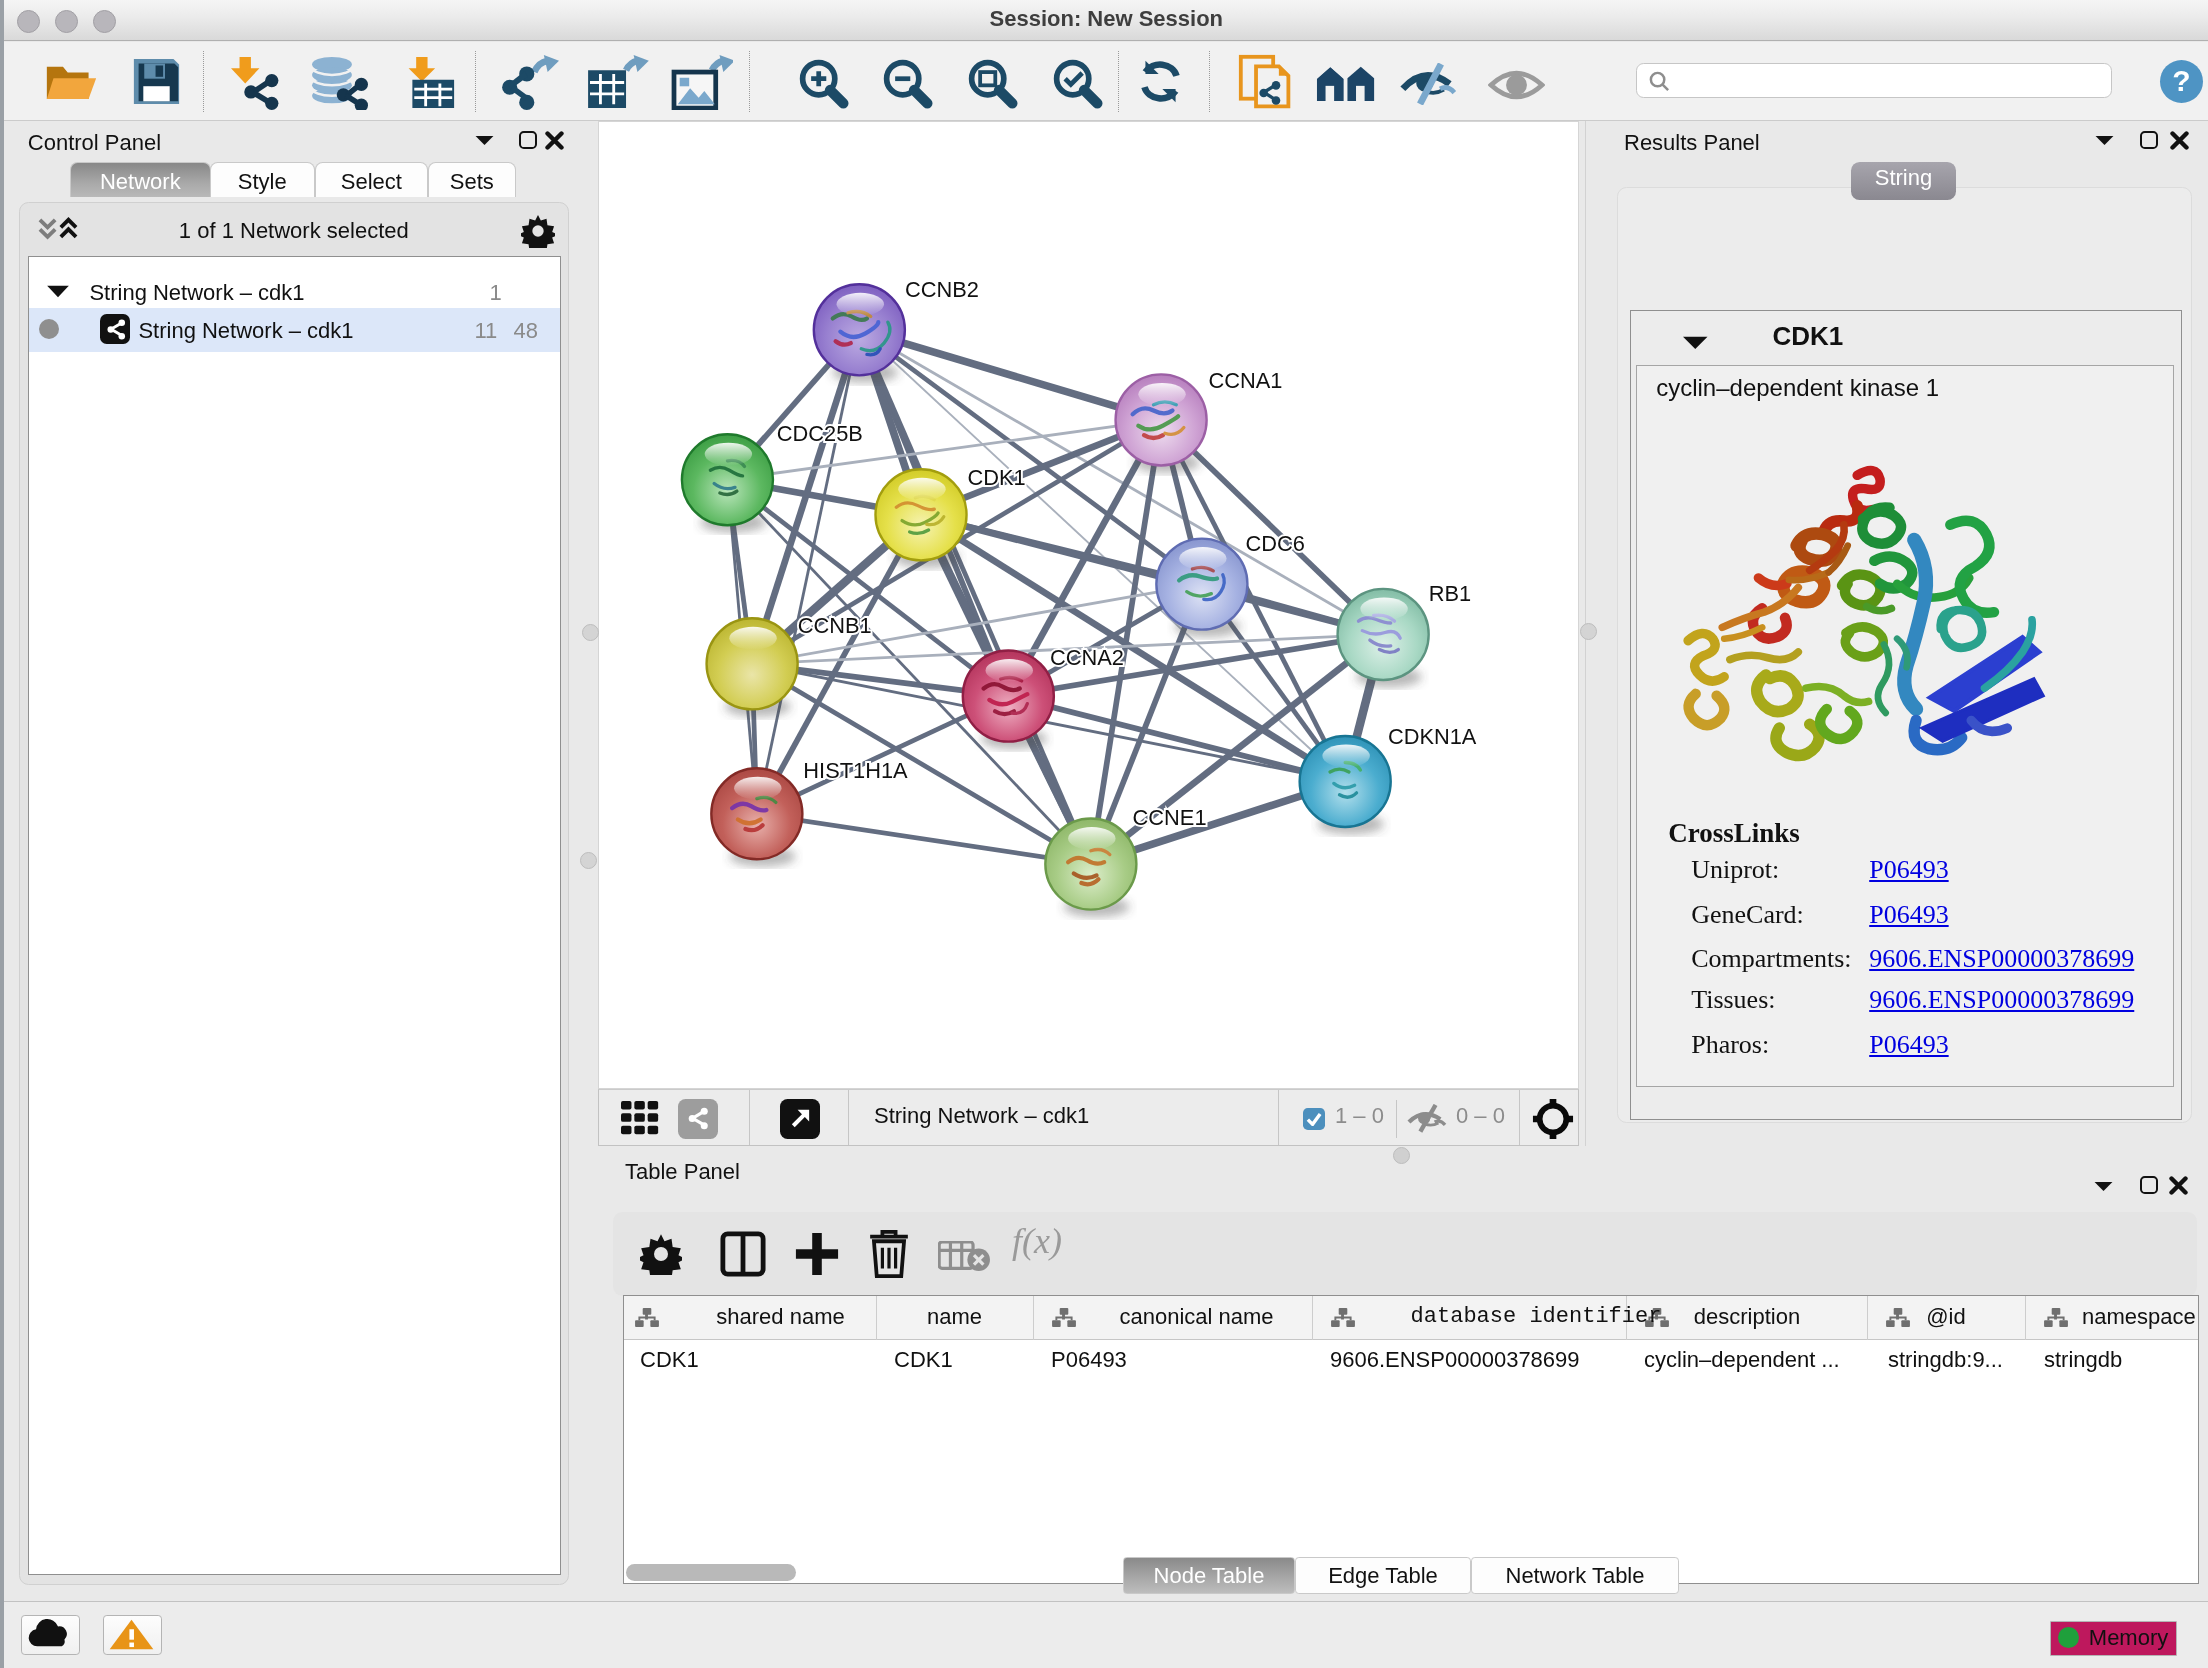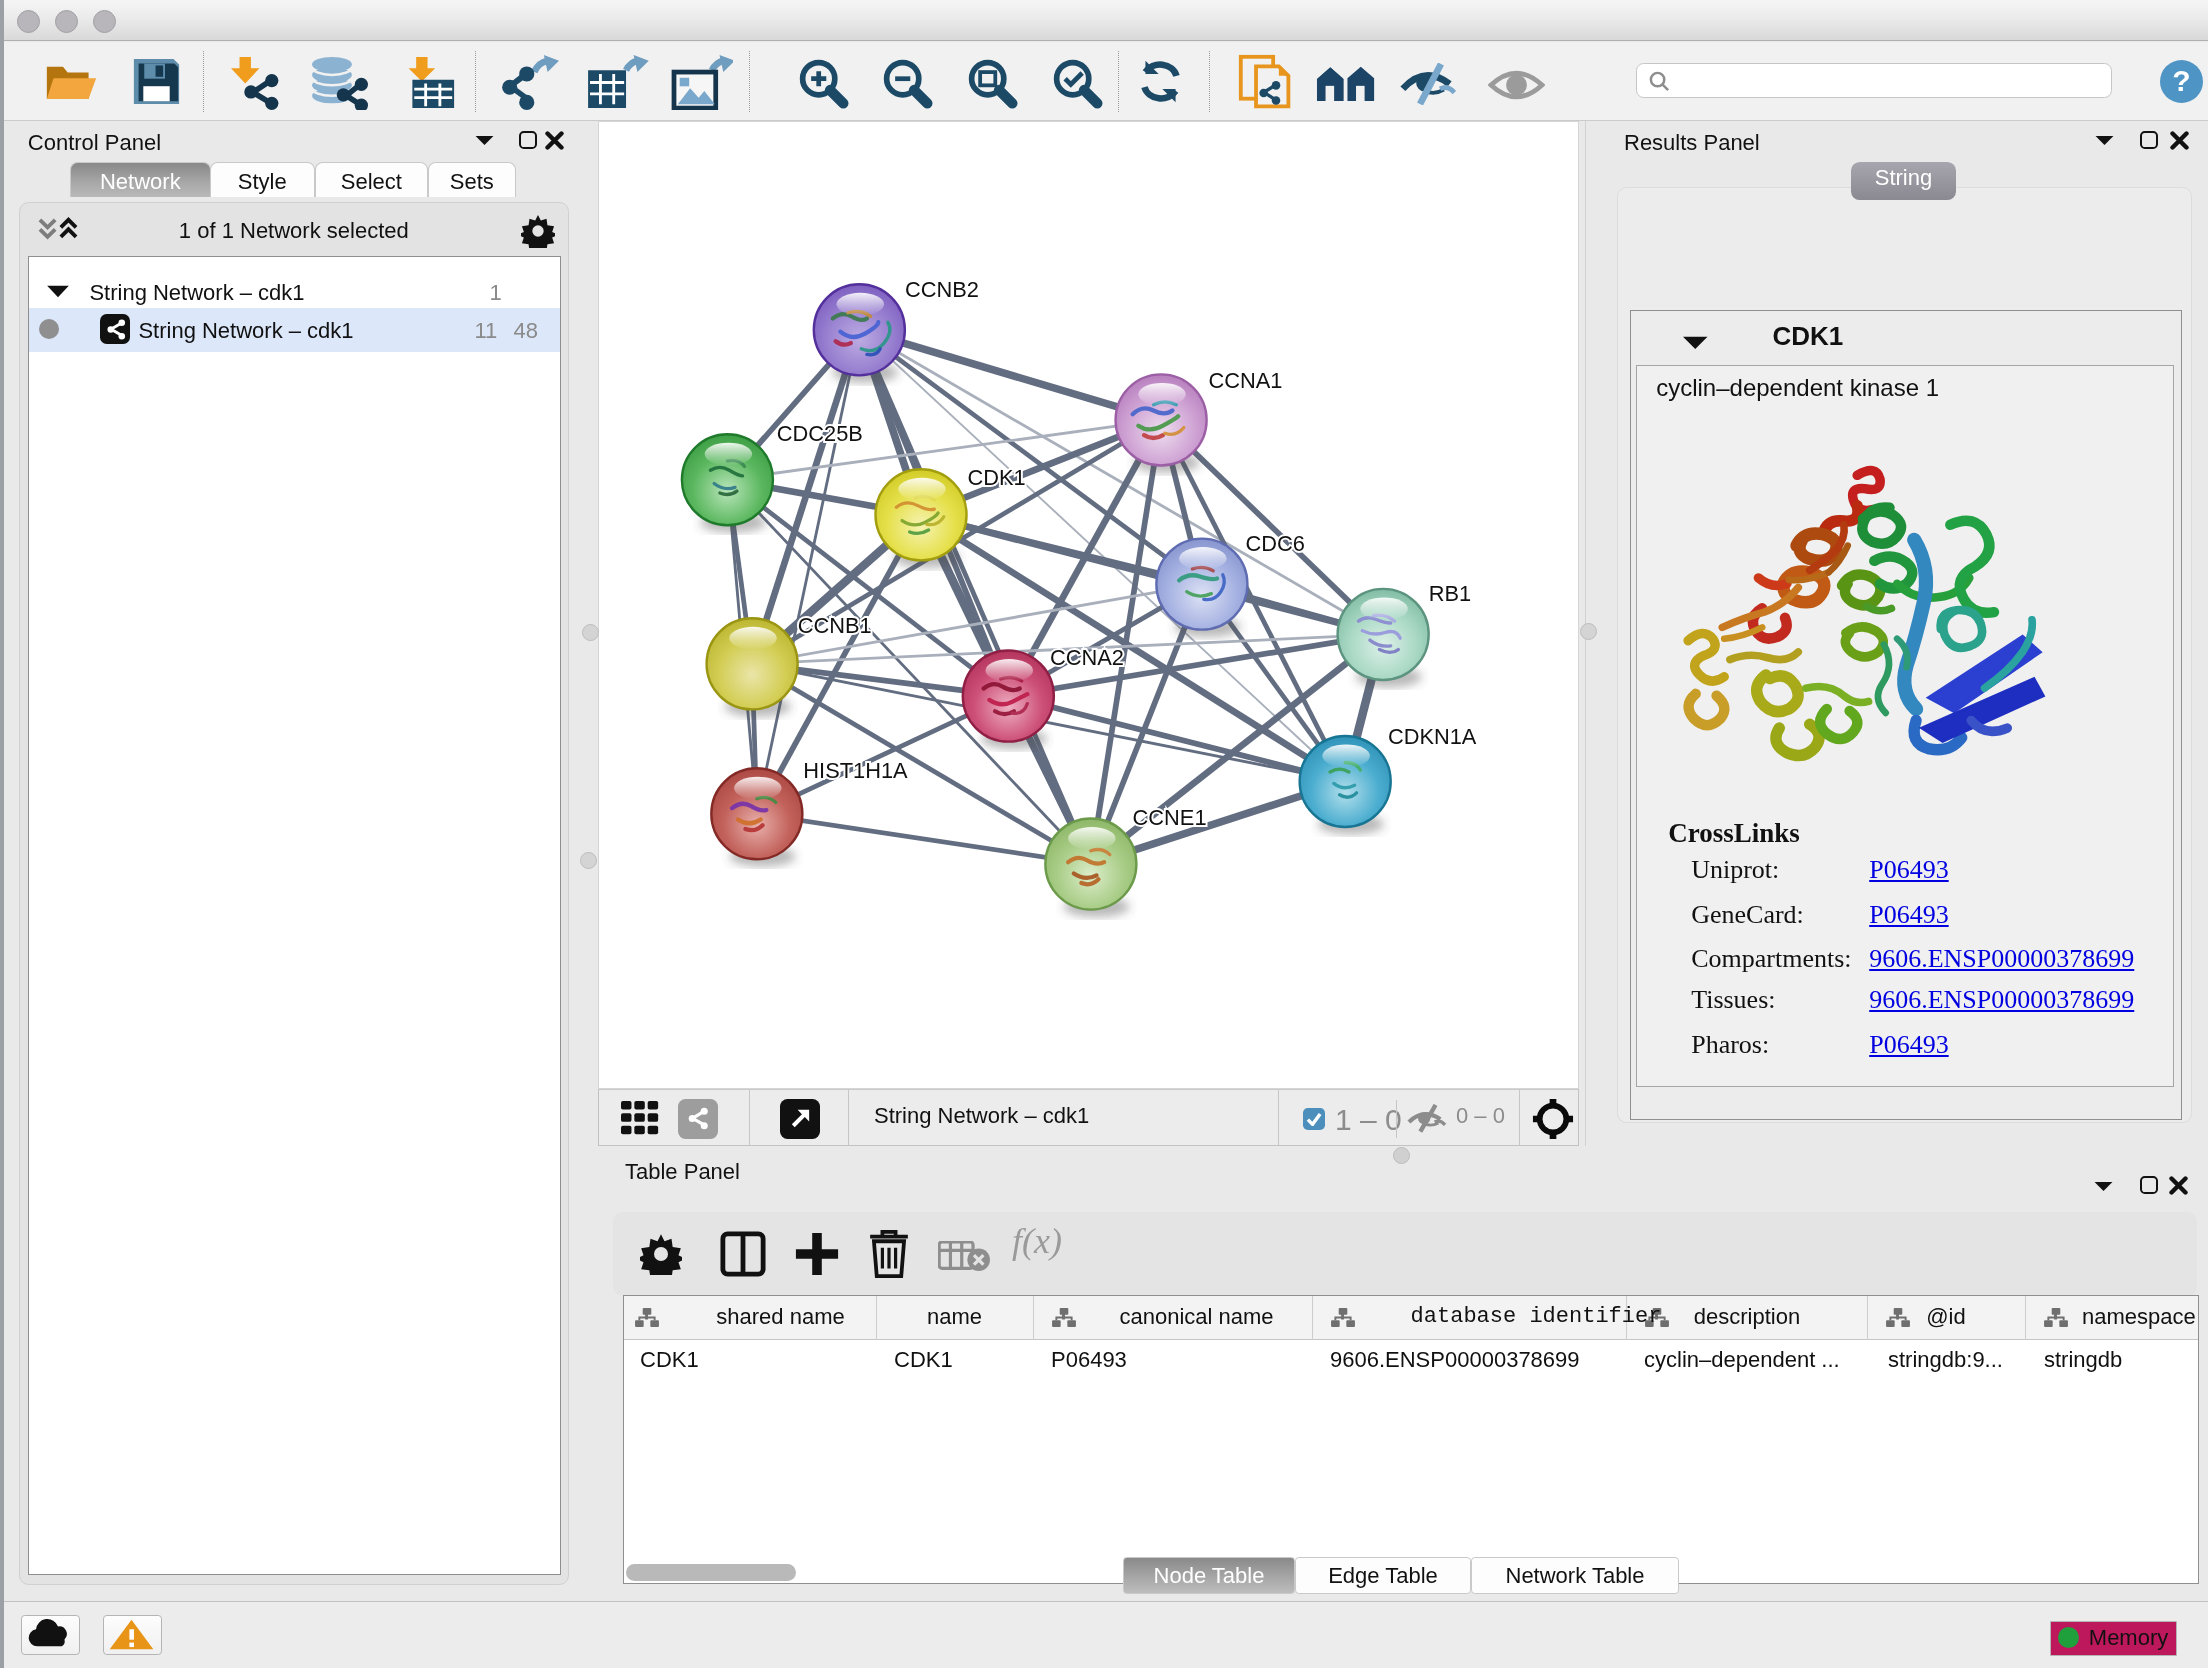--- a/index.html
+++ b/index.html
@@ -51,20 +51,21 @@
   .btab-sel { background:linear-gradient(180deg,#8a8a8a,#a9a9a9 60%,#bdbdbd);
     color:#fff; }
 </style>
 </head>
 <body>
 <div class="abs leftsliver"></div>
 <div class="abs titlebar">
   <div class="tl" style="left:13.3px;"></div>
   <div class="tl" style="left:51px;"></div>
   <div class="tl" style="left:89px;"></div>
+  <div class="title">Session: New Session</div>
 </div>
 <div class="abs toolbar" id="toolbar">
   <div class="tsep" style="left:199px"></div>
   <div class="tsep" style="left:471px"></div>
   <div class="tsep" style="left:745px"></div>
   <div class="tsep" style="left:1114px"></div>
   <div class="tsep" style="left:1205px"></div>
 
   <svg class="ticon" style="left:40px;top:17px" width="55" height="46" viewBox="0 0 58 48">
     <path d="M3 8 h17 l5 6 h22 v28 h-44 z" fill="#b5750e"></path>
@@ -602,21 +603,21 @@
         </svg>
     </div>
     <div style="position:absolute;left:249px;top:0;height:100%;border-left:1px solid #c6c6c6;"></div>
     <div style="position:absolute;left:275px;top:13.3px;font-size:22px;color:#111;">String Network – cdk1</div>
     <div style="position:absolute;left:679px;top:0;height:100%;border-left:1px solid #c6c6c6;"></div>
     <div style="position:absolute;left:704px;top:18px;width:22px;height:22px;background:#4c8fbd;border-radius:4.8px;">
       <svg style="position:absolute;left:2.9px;top:3.8px" width="16" height="14.3" viewBox="0 0 17 15">
           <path d="M2 8 l5 5 L15 2" stroke="#fff" stroke-width="3.6" fill="none"></path>
         </svg>
     </div>
-    <div style="position:absolute;left:736px;top:13.3px;font-size:30px;color:#8c8c8c;">1 – 0</div>
+    <div style="position:absolute;left:736px;top:13.3px;font-size:22px;color:#8c8c8c;">1 – 0</div>
     <div style="position:absolute;left:797px;top:9.5px;height:38px;border-left:1px solid #c6c6c6;"></div>
     <svg style="position:absolute;left:807px;top:14.3px" width="42" height="28.5" viewBox="0 0 44 30">
         <path d="M3 19 Q18 4 36 16" fill="none" stroke="#8c8c8c" stroke-width="4.4"></path>
         <circle cx="19" cy="15" r="6.4" fill="#8c8c8c"></circle>
         <path d="M19 21 Q27 24 34 20" fill="none" stroke="#8c8c8c" stroke-width="3"></path>
         <path d="M31 1 L15 29" stroke="#8c8c8c" stroke-width="4.6"></path>
         <path d="M30 19 q6 -3 11 3" fill="none" stroke="#8c8c8c" stroke-width="3.4"></path>
       </svg>
     <div style="position:absolute;left:857px;top:13.3px;font-size:22px;color:#8c8c8c;">0 – 0</div>
     <div style="position:absolute;left:920px;top:0;height:100%;border-left:1px solid #c6c6c6;"></div>

